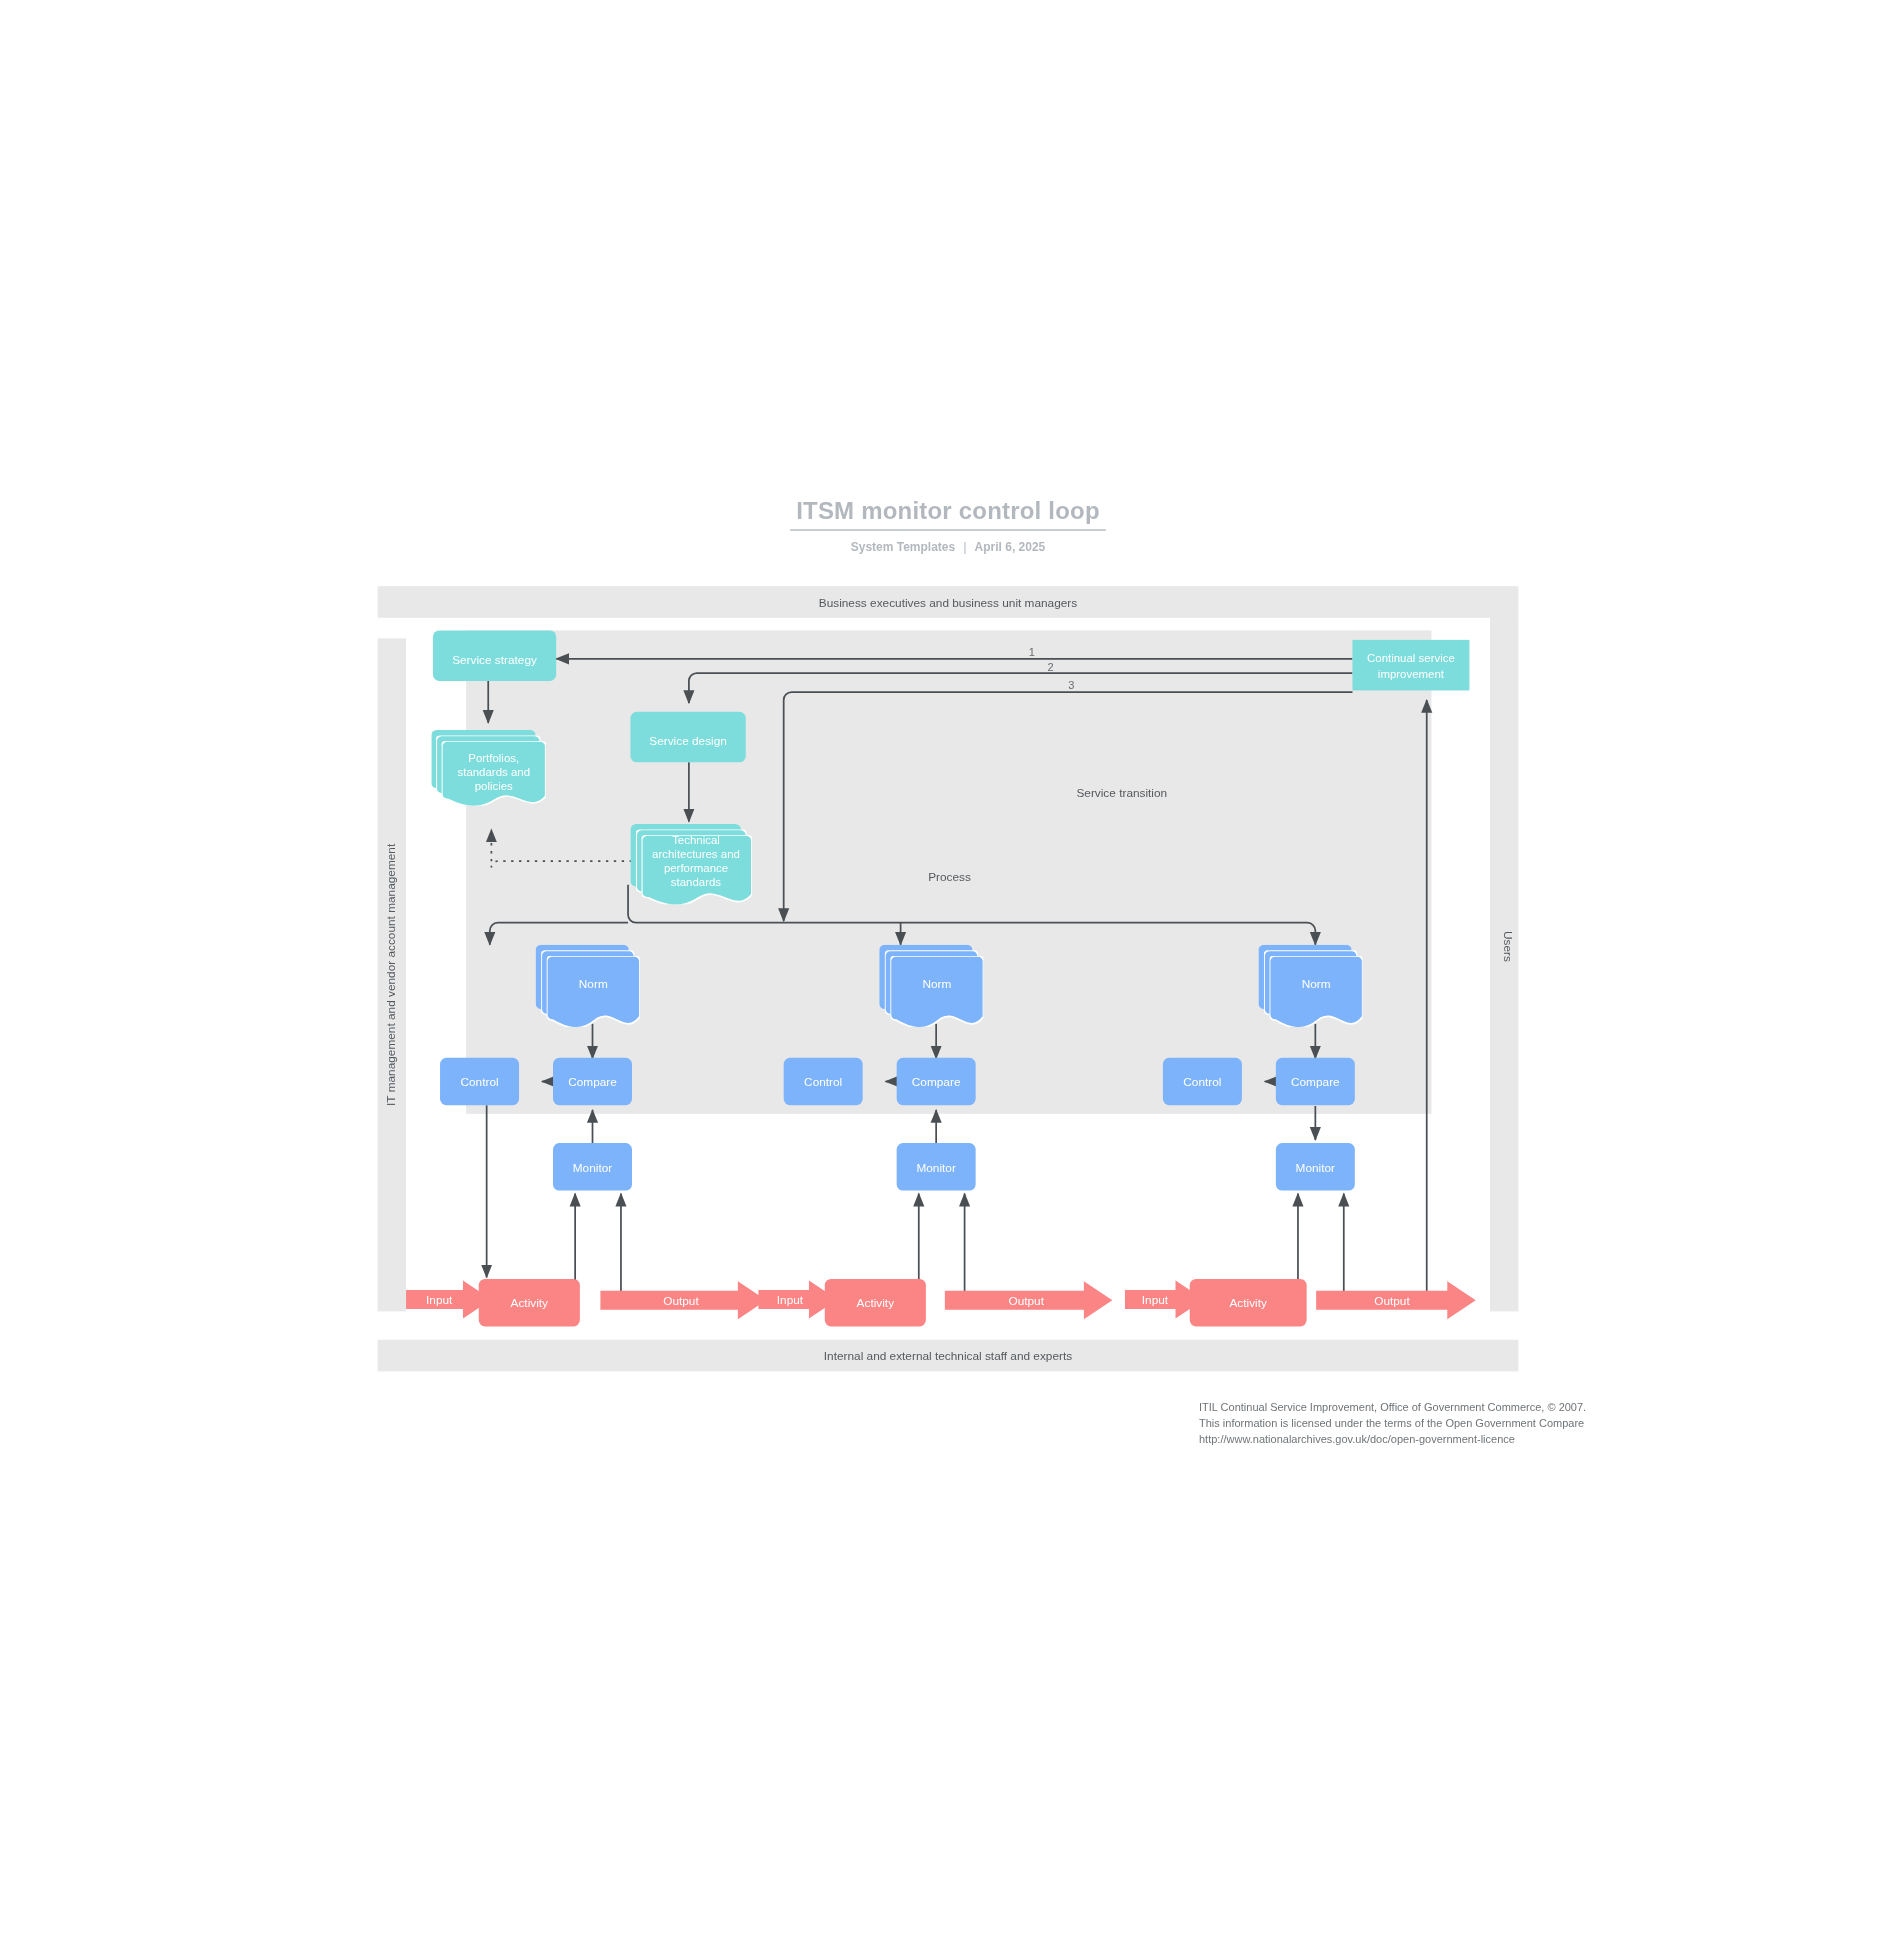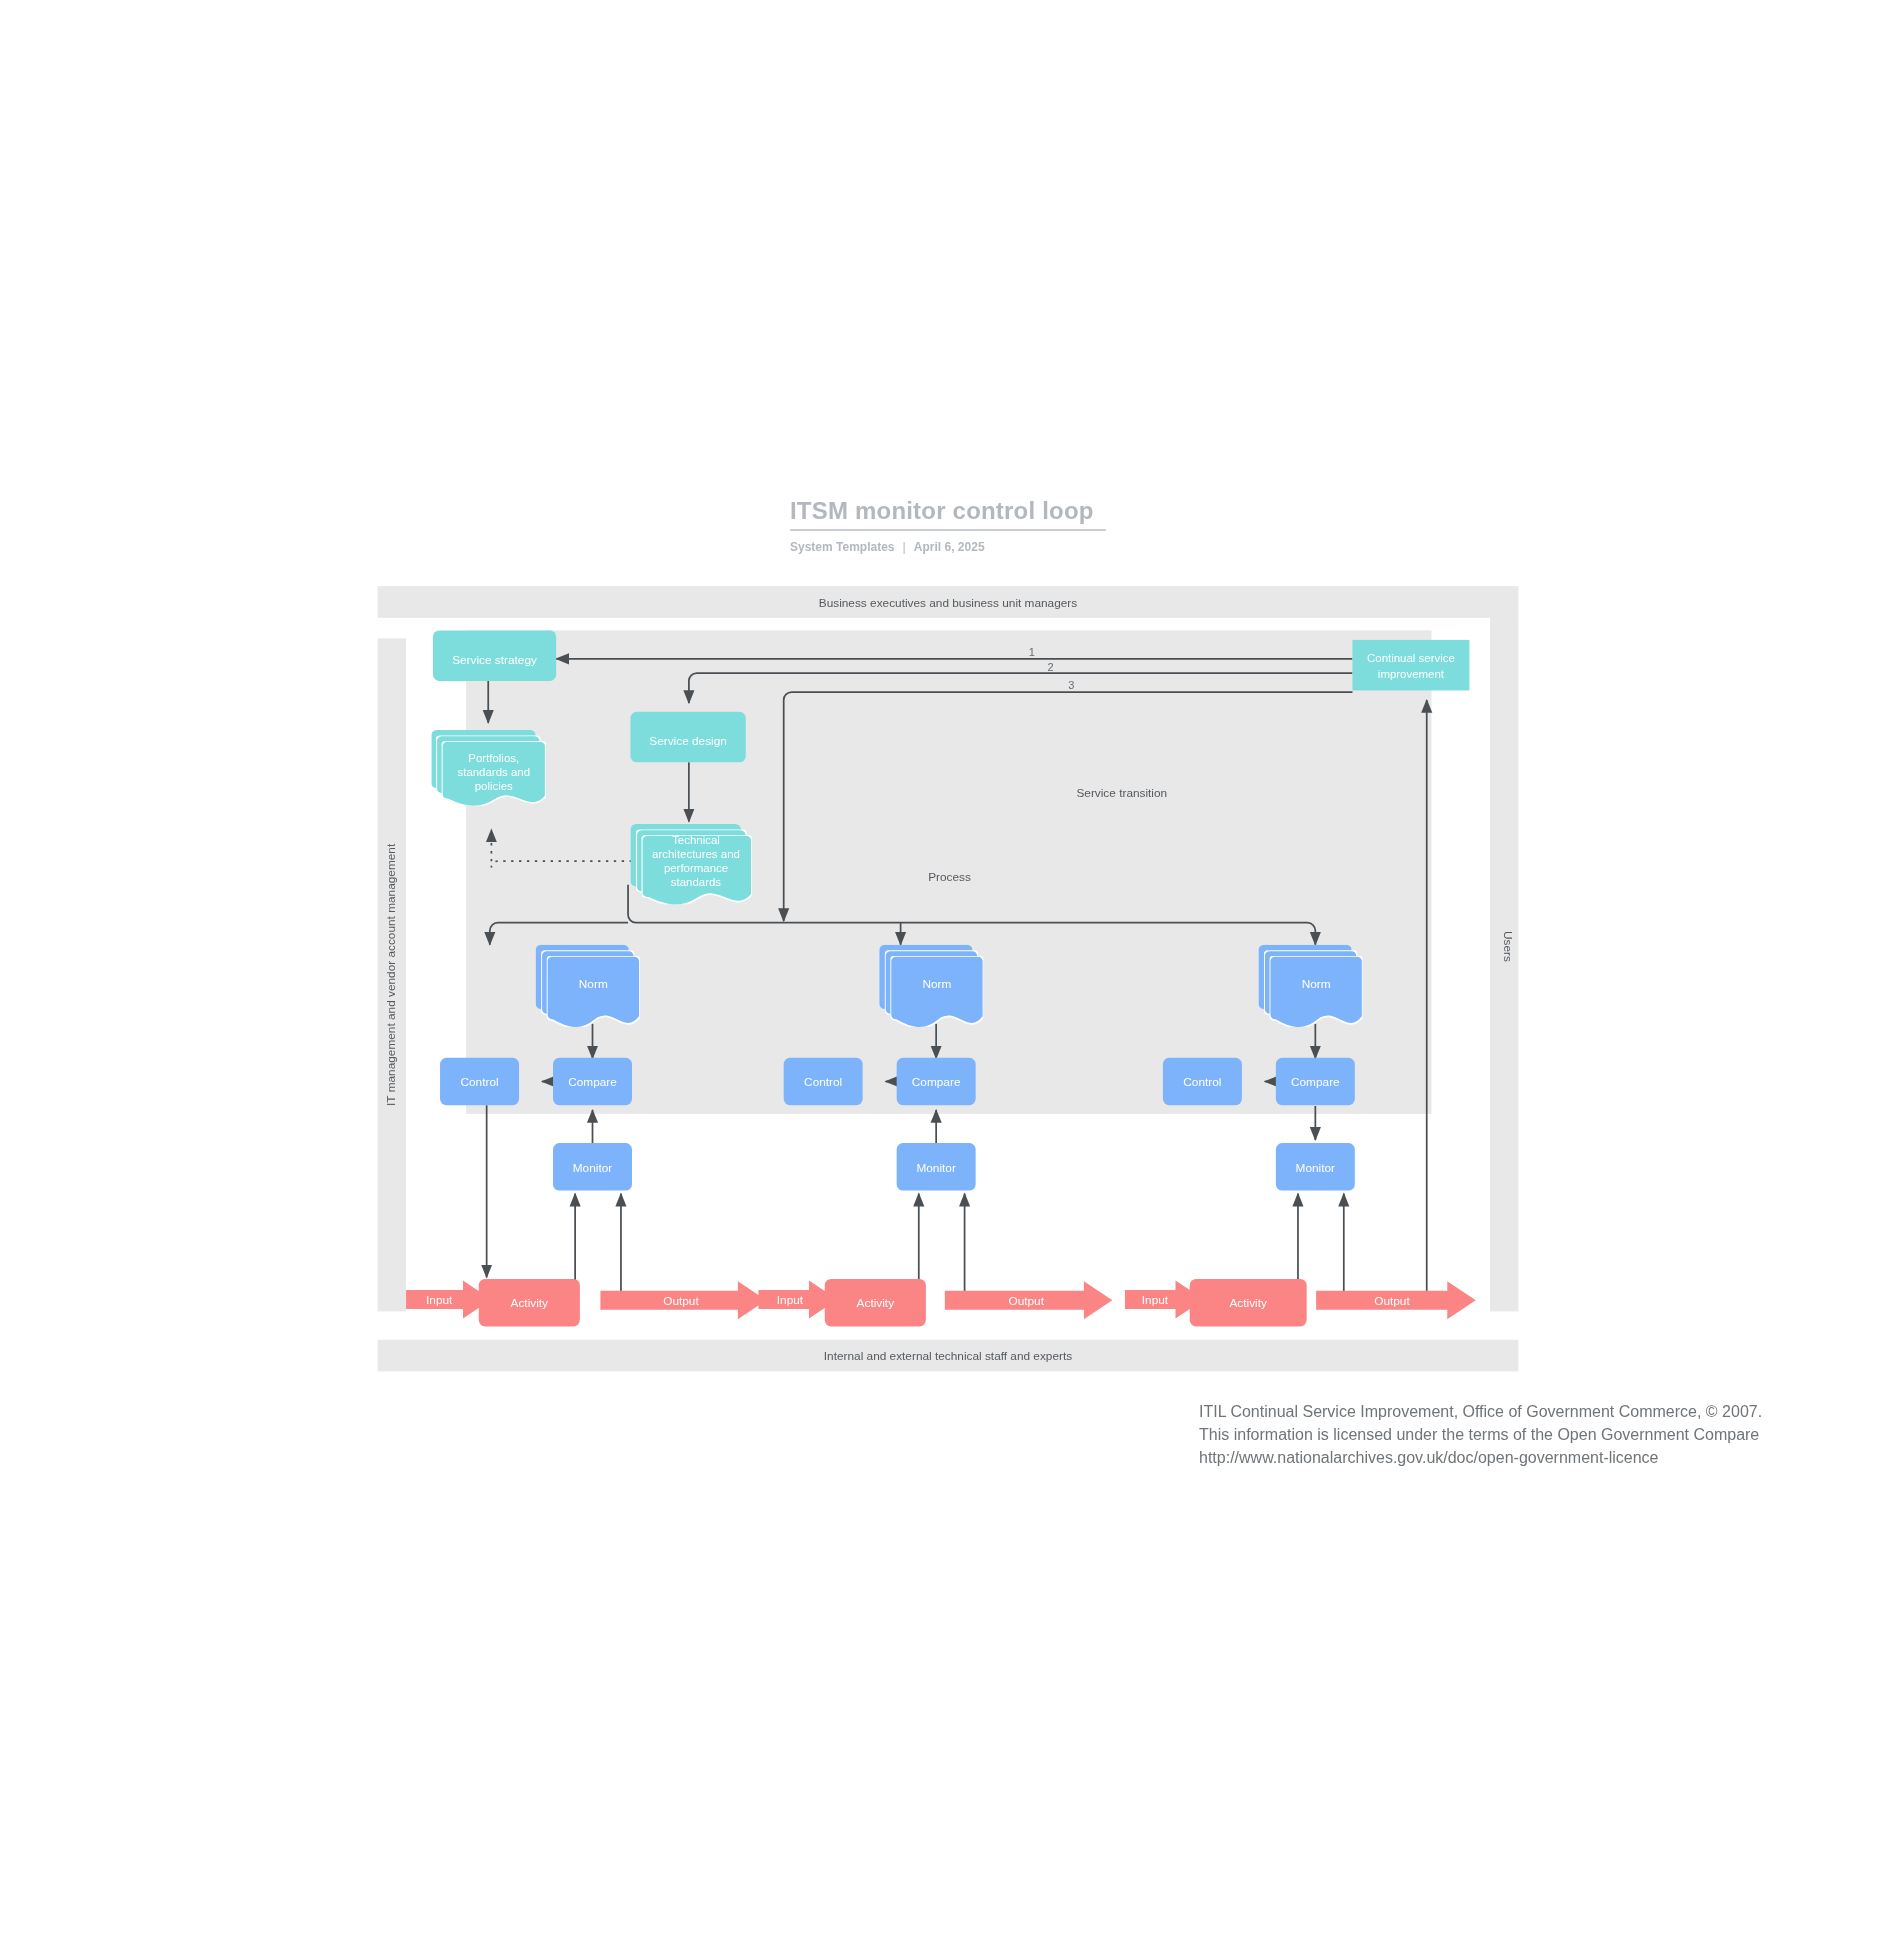--- a/index.html
+++ b/index.html
@@ -1,27 +1,27 @@
 <!DOCTYPE html>
 <html style="font-size:12.6px"><head>
 <meta charset="utf-8">
 <style>
   html,body{margin:0;padding:0;background:#ffffff;}
   body{width:1896px;height:1956px;font-family:"Liberation Sans",sans-serif;position:relative;overflow:hidden;}
   .page{position:absolute;left:0;top:0;width:1896px;height:1956px;}
 
   
-  .title-wrap{position:absolute;left:790px;top:498px;width:316px;text-align:left;}
+  .title-wrap{position:absolute;left:790px;top:498px;width:316px;text-align:center;}
   .doc-title{font-size:24px;font-weight:bold;color:#b3b8bf;letter-spacing:0.2px;line-height:1.1;}
   .title-rule{margin:4.7px auto 0;width:316px;height:1.6px;background:#c9ced4;}
   .doc-sub{margin-top:9.5px;font-size:12px;color:#b3b8bf;white-space:nowrap;font-weight:bold;}
   .doc-sub .sep{display:inline-block;margin:0 8px;color:#ccd1d7;}
 
   
-  .credit{position:absolute;left:1199px;top:1400px;font-size:16px;line-height:1.45;color:#6f7478;}
+  .credit{position:absolute;left:1199px;top:1400px;font-size:11px;line-height:1.45;color:#6f7478;}
   .credit div{white-space:nowrap;}
 
   svg{position:absolute;left:0;top:0;}
   text{font-family:"Liberation Sans",sans-serif;}
   .lbl-band{font-size:15px;fill:#555a5f;}
   .lbl-zone{font-size:15px;fill:#555a5f;}
   .lbl-vert{font-size:15px;fill:#555a5f;}
   .lbl-num{font-size:14px;fill:#666b70;}
   .node-txt{font-size:15px;fill:#ffffff;}
   .node-txt-sm{font-size:14.5px;fill:#ffffff;}

